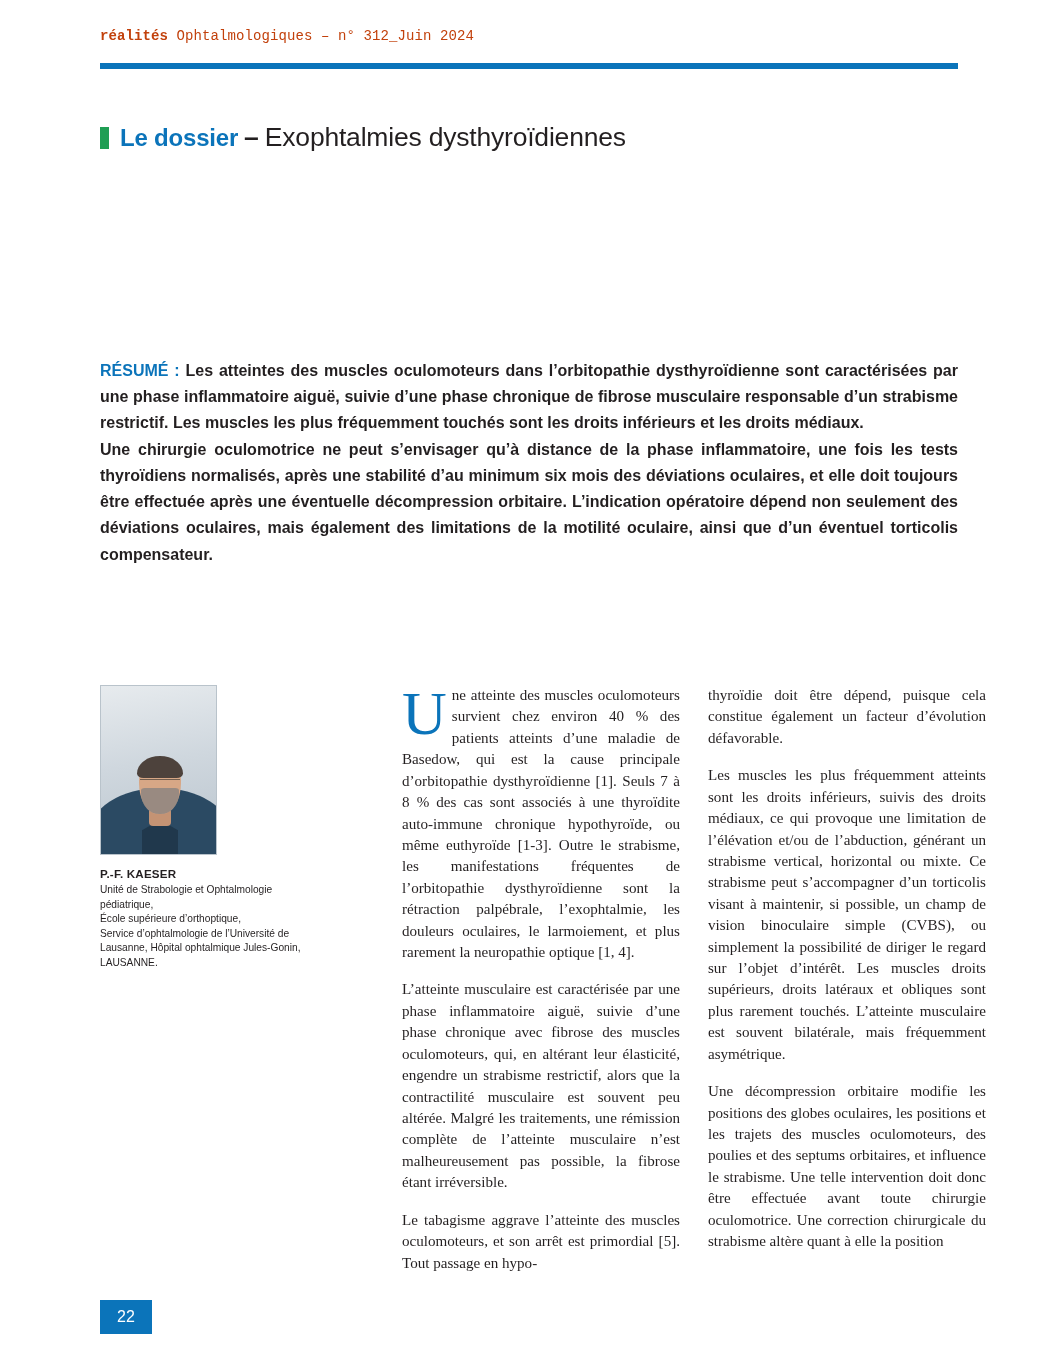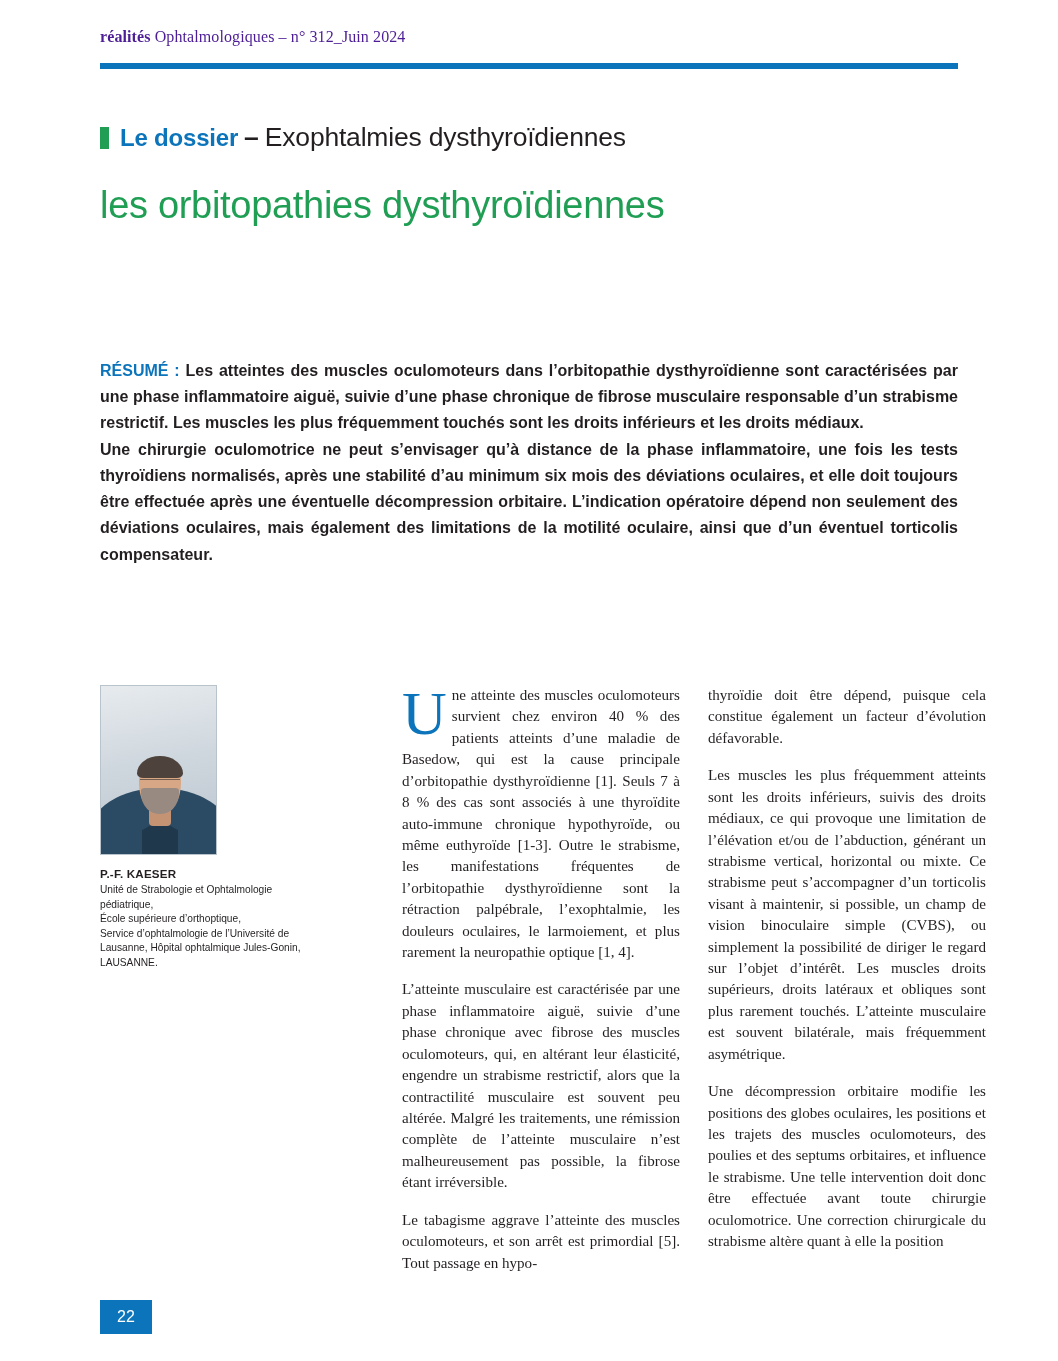--- a/index.html
+++ b/index.html
@@ -16,23 +16,23 @@
     position: absolute;
     left: 0; top: 0;
     width: 1058px; height: 1361px;
     background: #ffffff;
   }
 
   
   .running-head {
     position: absolute;
     left: 100px; top: 28px;
-    font-family: Liberation Serif, serif;
-    font-size: 16px;
-    color: #4c1d95;
+    font-family: Liberation Mono, monospace;
+    font-size: 14px;
+    color: #c2410c;
     letter-spacing: 0.1px;
   }
   .running-head .brand {
     font-weight: bold;
   }
 
   
   .top-rule {
     position: absolute;
     left: 100px; top: 63px;
@@ -235,21 +235,20 @@
   <div class="top-rule"></div>
 
   <div class="dossier-line">
     <span class="dossier-mark"></span>
     <span class="dossier-label">Le dossier</span>
     <span class="dossier-sep">–</span>
     <span class="dossier-topic">Exophtalmies dysthyroïdiennes</span>
   </div>
 
   <div class="article-title">
-    <span class="l2">les orbitopathies dysthyroïdiennes</span>
   </div>
 
   <div class="abstract">
     <p><span class="kw">RÉSUMÉ :</span><span> Les atteintes des muscles oculomoteurs dans l’orbitopathie dysthyroïdienne sont caractérisées par une phase inflammatoire aiguë, suivie d’une phase chronique de fibrose musculaire responsable d’un strabisme restrictif. Les muscles les plus fréquemment touchés sont les droits inférieurs et les droits médiaux.</span></p>
     <p>Une chirurgie oculomotrice ne peut s’envisager qu’à distance de la phase inflammatoire, une fois les tests thyroïdiens normalisés, après une stabilité d’au minimum six mois des déviations oculaires, et elle doit toujours être effectuée après une éventuelle décompression orbitaire. L’indication opératoire dépend non seulement des déviations oculaires, mais également des limitations de la motilité oculaire, ainsi que d’un éventuel torticolis compensateur.</p>
   </div>
 
   <div class="author-col">
     <div class="author-photo">
       <div class="bg"></div>

